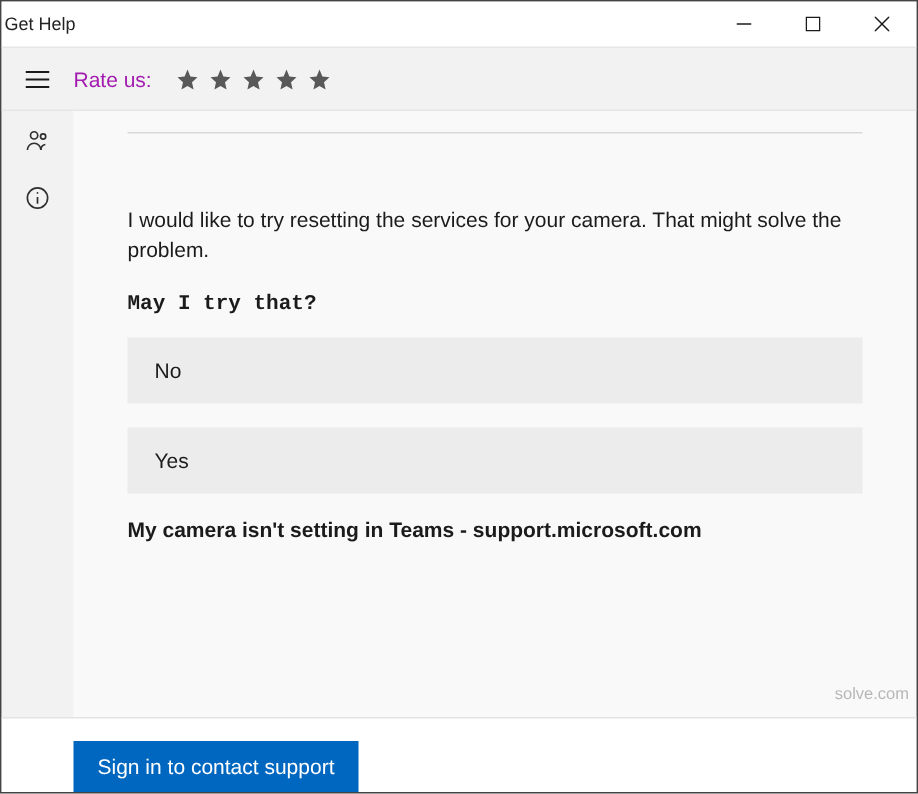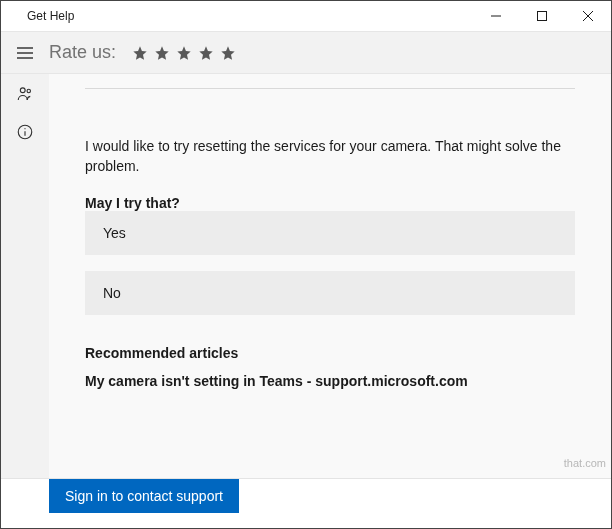--- a/index.html
+++ b/index.html
@@ -11,54 +11,54 @@
     border: 1px solid #444; overflow: hidden;
     display: flex; flex-direction: column;
   }
   
   .titlebar {
     height: 31px; background: #fff;
     display: flex; align-items: center;
     border-bottom: 1px solid #e6e6e6;
     font-size: 12px; color: #222;
   }
-  .titlebar .title { padding-left: 26px; flex: 1; }
+  .titlebar .title { padding-left: 2px; flex: 1; }
   .wbtn { width: 46px; height: 31px; display: flex; align-items: center; justify-content: center; }
   .wbtn svg { stroke: #1b1b1b; stroke-width: 1; fill: none; }
   
   .ratebar {
     height: 42px; background: #f2f2f2;
     border-bottom: 1px solid #e6e6e6;
     display: flex; align-items: center;
   }
   .hamburger { width: 48px; display: flex; align-items: center; justify-content: center; height: 100%; }
-  .rate-label { font-size: 18px; color: #737373; margin-right: 14px; }
+  .rate-label { font-size: 14px; color: #a21caf; margin-right: 14px; }
   .star { width: 20px; height: 20px; display: inline-flex; align-items: center; justify-content: center; margin-right: 2px; }
   .star svg { fill: #595959; }
   
   .bodyrow { flex: 1; display: flex; overflow: hidden; }
   .sidebar { width: 48px; background: #f2f2f2; display: flex; flex-direction: column; align-items: center; padding-top: 10px; gap: 18px; }
   .sidebar .sicon { width: 20px; height: 20px; display: flex; align-items: center; justify-content: center; color:#303030; }
   .content { flex: 1; background: #f9f9f9; overflow-y: auto; padding: 4px 30px 0 30px; }
   .content-inner { padding: 0 6px; }
   .hr { border-top: 1px solid #d9d9d9; margin: 10px 6px 20px 6px; }
   .msg { line-height: 1.45; margin-bottom: 18px; margin-top: 47px; }
-  .prompt { font-weight: 600; margin-bottom: 0; }
+  .prompt { font-weight: 600; margin-bottom: 14px; font-family: Liberation Mono, monospace; }
   .optbtn {
     background: #ececec; height: 44px; display: flex; align-items: center;
     padding: 0 18px; margin-bottom: 16px; font-size: 14px; color: #1b1b1b;
     cursor: pointer;
   }
   .rec-head { font-weight: 600; margin-top: 30px; margin-bottom: 12px; }
   .art-title { font-weight: 600; margin-bottom: 8px; }
   .art-body { line-height: 1.45; color: #1b1b1b; }
   
   .footer {
     height: 50px; background: #fff; border-top: 1px solid #e4e4e4;
-    display: flex; align-items: flex-start; padding-left: 48px; gap: 22px;
+    display: flex; align-items: flex-end; padding-left: 48px; gap: 22px;
   }
   .primary-btn {
     background: #0067c0; color: #fff; height: 34px;
     display: flex; align-items: center; padding: 0 16px;
     font-size: 14px; cursor: pointer;
   }
   .link-btn { color: #0067c0; font-size: 14px; cursor: pointer; }
   .watermark {
     position: absolute; right: 6px; bottom: 60px;
     font-size: 11px; color: #b7b7b7; pointer-events: none;
@@ -144,31 +144,30 @@
       </svg>
     </div>
   </div>
 
   <div class="content">
     <div class="hr"></div>
     <div class="content-inner">
       <p class="msg">I would like to try resetting the services for your camera. That might solve the problem.</p>
       <p class="prompt">May I try that?</p>
       <div class="optbtn">
+        <span>No</span>
+      </div>
+      <div class="optbtn">
         <span>Yes</span>
       </div>
-      <div class="optbtn">
-        <span>No</span>
-      </div>
 
-      <p class="rec-head">Recommended articles</p>
       <p class="art-title">My camera isn't setting in Teams - support.microsoft.com</p>
     </div>
   </div>
 </div>
 
 <div class="footer">
   <div class="primary-btn">
     <span>Sign in to contact support</span>
   </div>
 </div>
 
-<div class="watermark">that.com</div>
+<div class="watermark">solve.com</div>
 
 </body></html>

